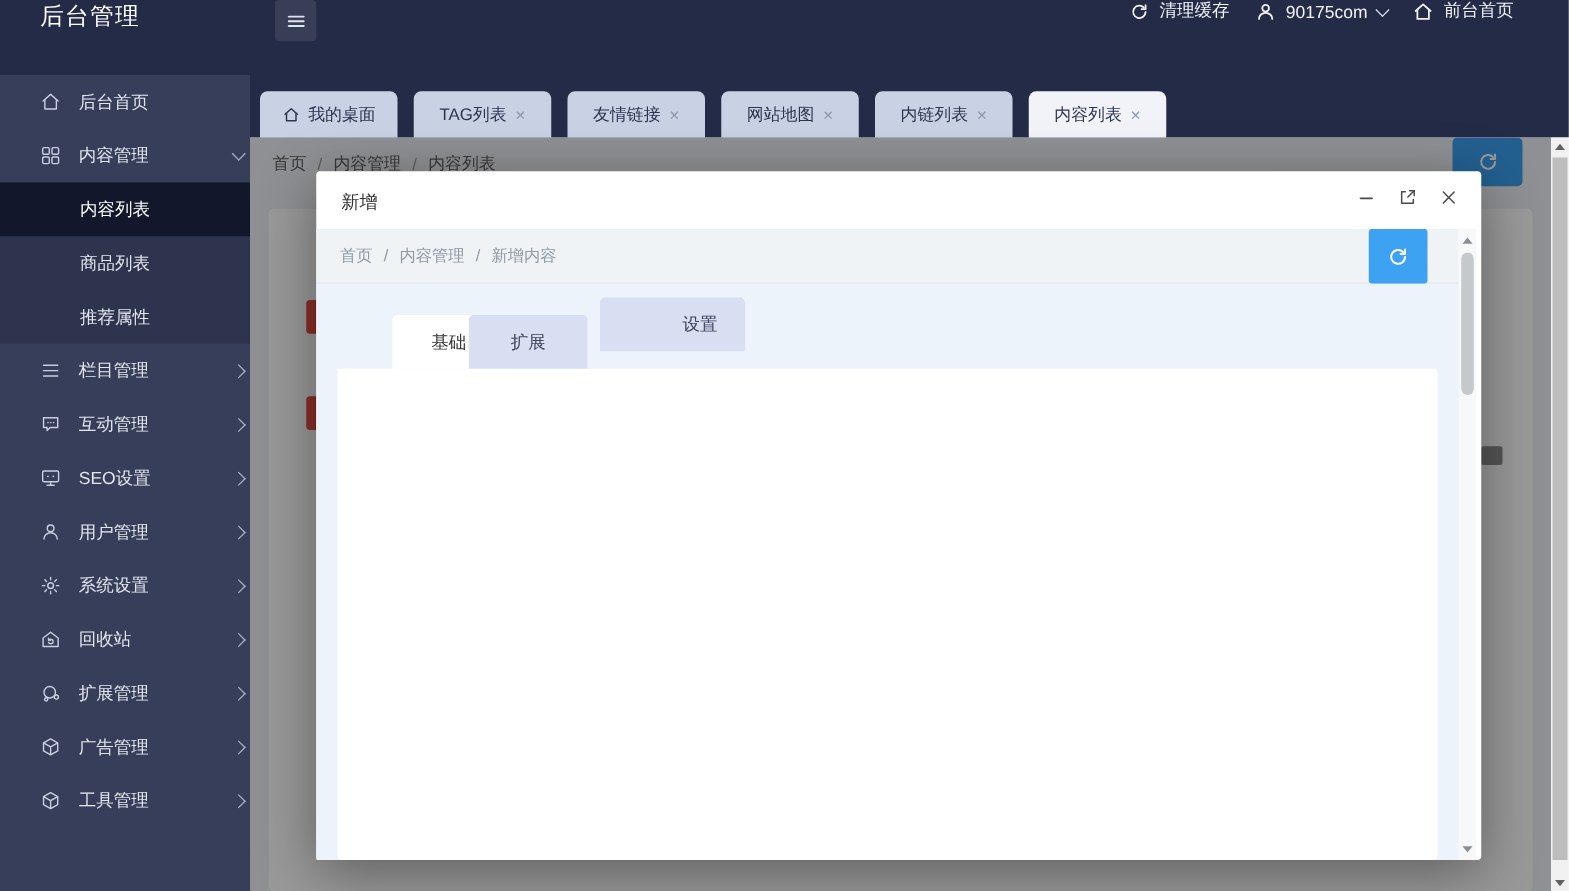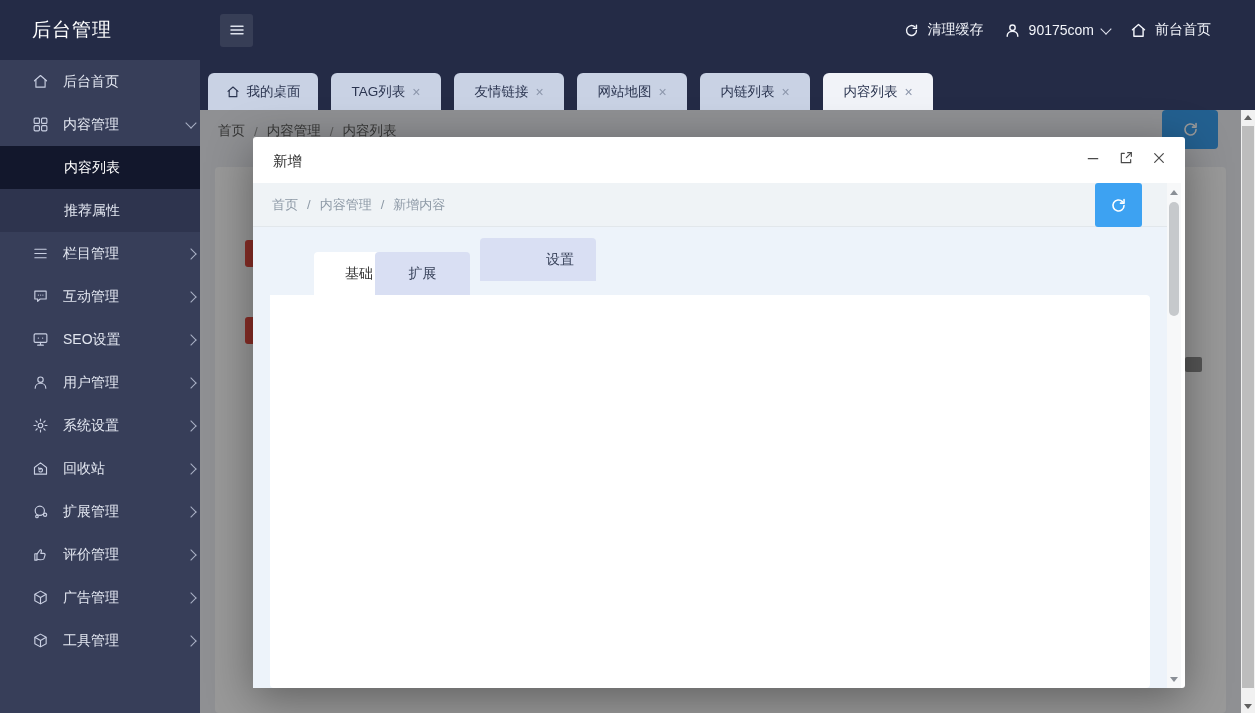--- a/index.html
+++ b/index.html
@@ -4,21 +4,21 @@
 <style>
   html,body{margin:0;padding:0;}
   body{width:1255px;height:713px;position:relative;overflow:hidden;
        font-family:"Liberation Sans","DejaVu Sans",sans-serif;background:#fff;
        -webkit-font-smoothing:antialiased;}
   .ic{display:inline-flex;align-items:center;justify-content:center;flex:none;}
   .ic svg{display:block;}
 
   
   .header{position:absolute;left:0;top:0;width:1255px;height:60px;background:#242b46;
-          display:flex;align-items:center;color:#f2f4fa;z-index:30;}
+          display:flex;align-items:flex-start;color:#f2f4fa;z-index:30;}
   .logo{width:200px;box-sizing:border-box;padding-left:32px;font-size:19px;letter-spacing:1px;color:#fff;}
   .burger{margin-left:20px;width:33px;height:33px;border-radius:3px;background:rgba(255,255,255,.09);
           display:flex;align-items:center;justify-content:center;color:#dfe3ee;cursor:pointer;}
   .h-right{margin-left:auto;margin-right:44px;display:flex;align-items:center;gap:20px;font-size:14px;}
   .h-item{display:flex;align-items:center;gap:8px;cursor:pointer;color:#f2f4fa;}
   .chev{width:7px;height:7px;border-right:1.6px solid #aab1c6;border-bottom:1.6px solid #aab1c6;flex:none;}
   .chev.down{transform:rotate(45deg);margin-top:-3px;}
   .chev.right{transform:rotate(-45deg);}
   .h-item .chev{border-color:#dfe3ee;}
 
@@ -154,20 +154,23 @@
         </svg>
       </span>
     <span class="grow">内容管理</span>
     <span class="chev down"></span>
   </div>
   <div class="s-sub">
     <div class="s-item active">
         <span>内容列表</span>
       </div>
     <div class="s-item">
+        <span>商品列表</span>
+      </div>
+    <div class="s-item">
         <span>推荐属性</span>
       </div>
   </div>
   <div class="s-item">
     <span class="ic">
         <svg width="17" height="17" viewBox="0 0 24 24" fill="none" stroke="currentColor" stroke-width="1.6" stroke-linecap="round">
           <path d="M4 6h16M4 12h16M4 18h16"></path>
         </svg>
       </span>
     <span class="grow">栏目管理</span>
@@ -230,30 +233,20 @@
   </div>
   <div class="s-item">
     <span class="ic">
         <svg width="17" height="17" viewBox="0 0 24 24" fill="none" stroke="currentColor" stroke-width="1.6">
           <circle cx="11" cy="11" r="6.5"></circle>
           <circle cx="18.5" cy="16.5" r="2.3"></circle>
           <circle cx="7" cy="19" r="1.8"></circle>
         </svg>
       </span>
     <span class="grow">扩展管理</span>
-      <span class="chev right"></span>
-  </div>
-  <div class="s-item">
-    <span class="ic">
-        <svg width="17" height="17" viewBox="0 0 24 24" fill="none" stroke="currentColor" stroke-width="1.6" stroke-linejoin="round">
-          <path d="M4 11h3v9H4z"></path>
-          <path d="M7 18.5c1.5 1 7.5 1.3 9.3 0 .6-.5 2.2-5.6 2.2-6.5 0-.8-.7-1.5-1.6-1.5h-4.4l.9-3.6c.3-1.4-1.7-2.2-2.4-.9L7 11.5"></path>
-        </svg>
-      </span>
-    <span class="grow">评价管理</span>
       <span class="chev right"></span>
   </div>
   <div class="s-item">
     <span class="ic">
         <svg width="17" height="17" viewBox="0 0 24 24" fill="none" stroke="currentColor" stroke-width="1.6" stroke-linejoin="round">
           <path d="M12 3l8 4.5v9L12 21l-8-4.5v-9z"></path>
           <path d="M4 7.5 12 12l8-4.5M12 12v9"></path>
         </svg>
       </span>
     <span class="grow">广告管理</span>

